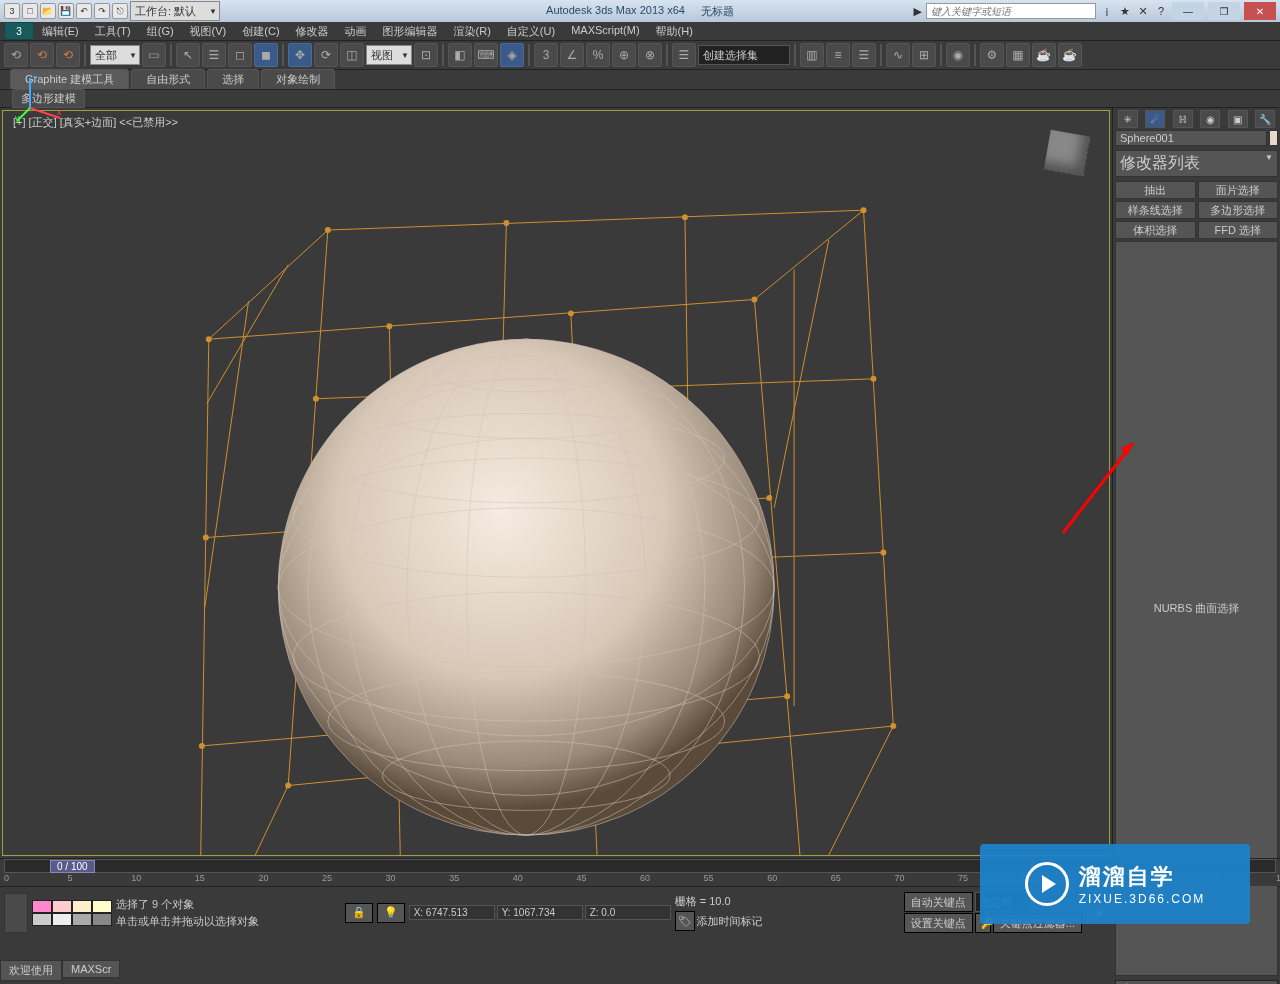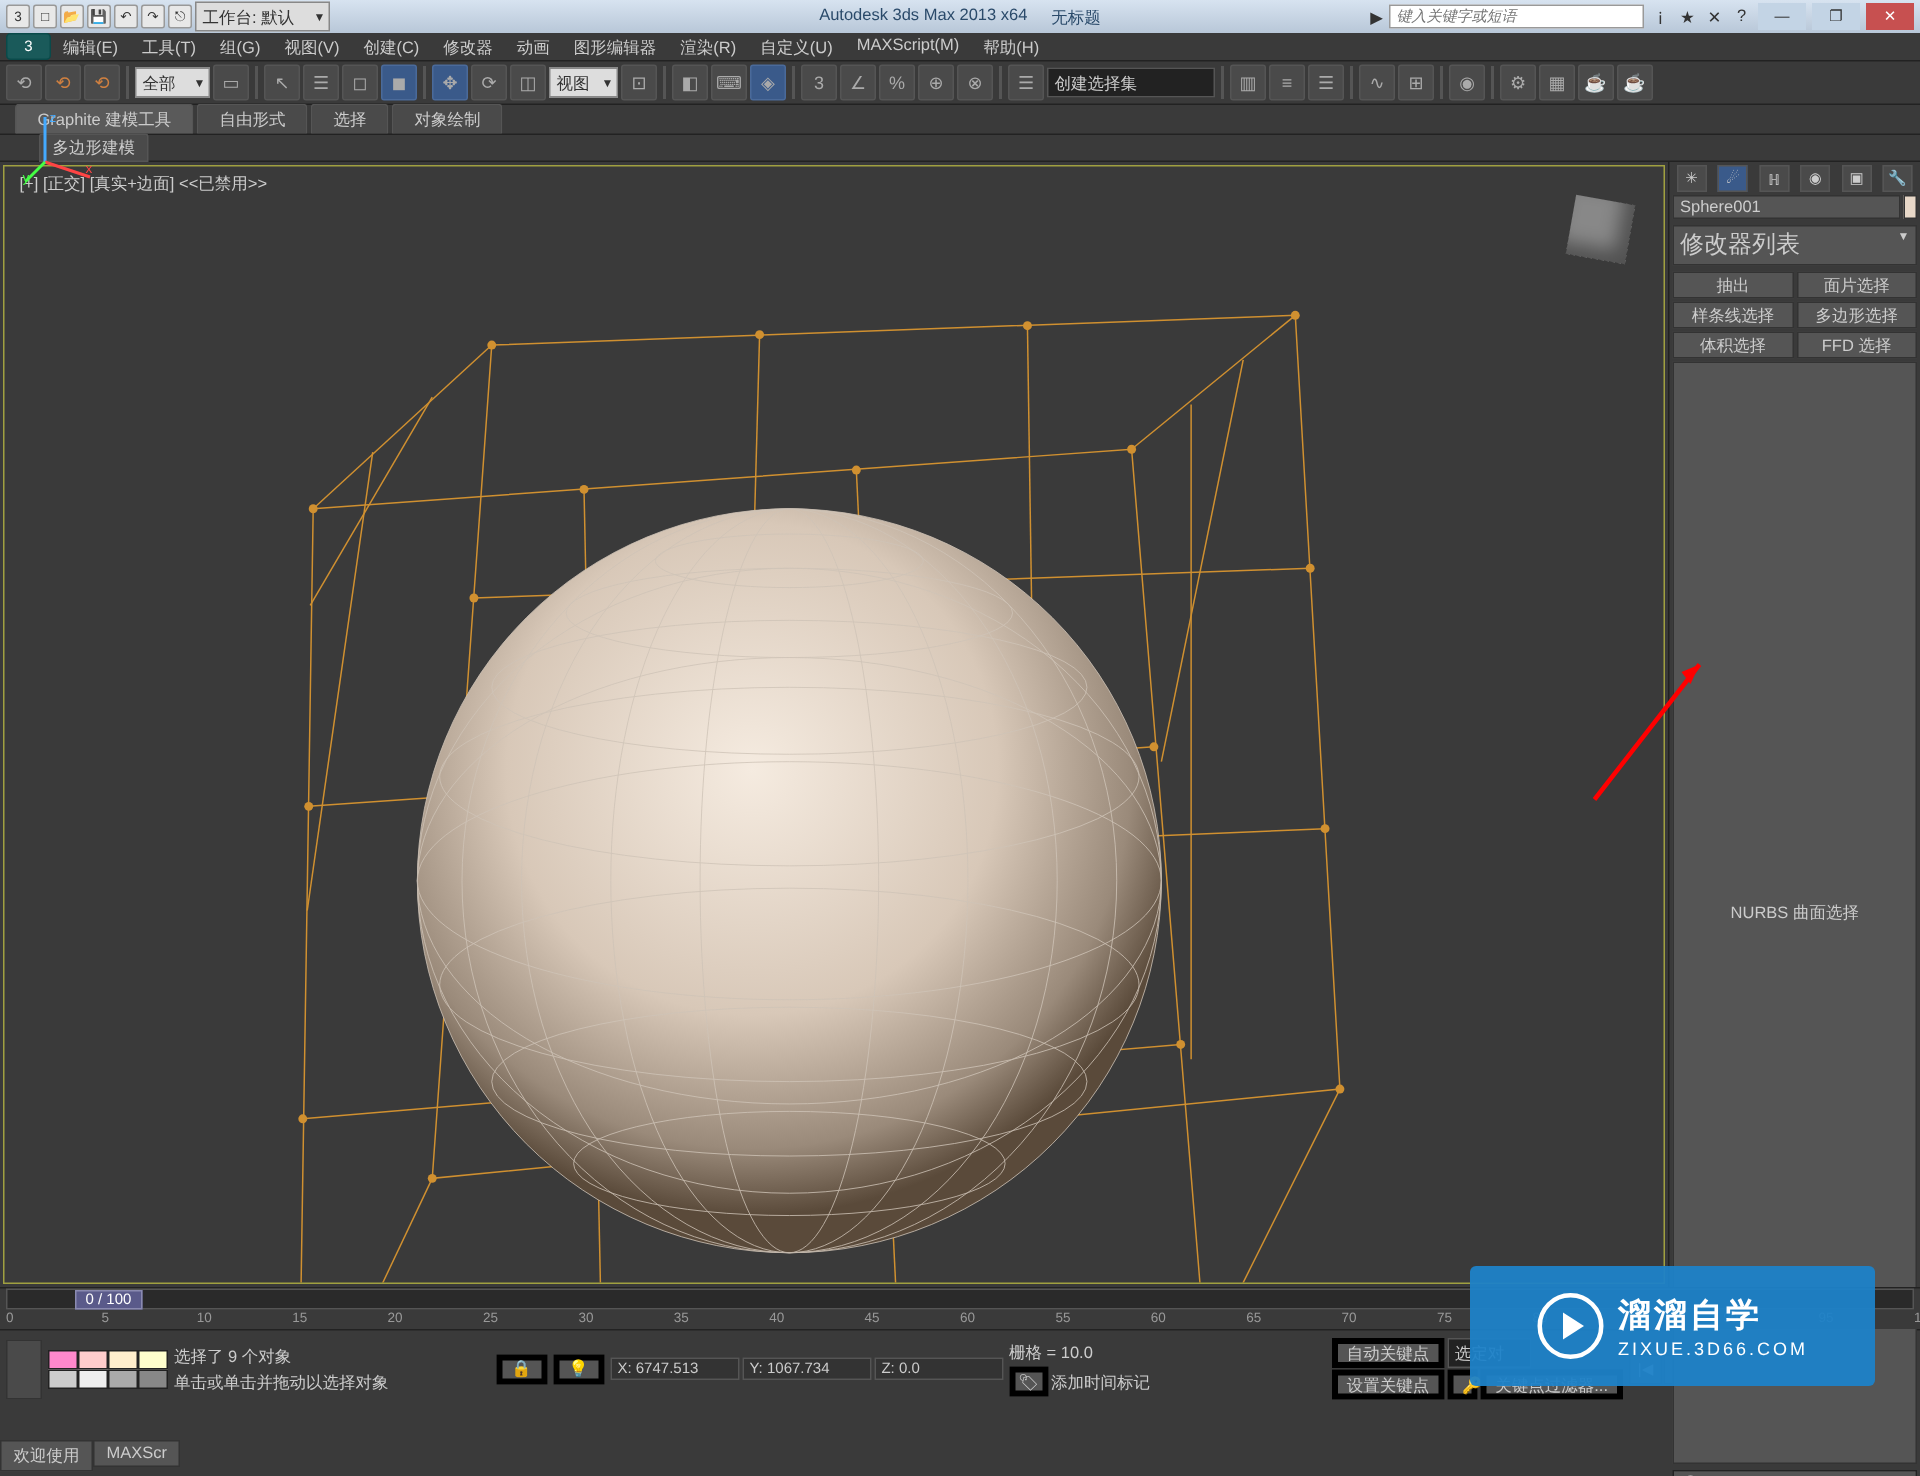--- a/index.html
+++ b/index.html
@@ -29,21 +29,21 @@
 .tb-icon.blue { background: #3a5a8a; border-color: #4a6a9a; }
 .tb-sep { width: 2px; height: 22px; background: #555; margin: 0 2px; }
 .tb-dropdown { height: 20px; background: #ddd; border: 1px solid #888; color: #333; padding: 0 16px 0 4px; position: relative; font-size: 11px; display: flex; align-items: center; }
 .tb-dropdown::after { content: "▼"; position: absolute; right: 2px; font-size: 8px; }
 .tb-input { height: 20px; background: #222; border: 1px solid #555; color: #ccc; padding: 0 4px; font-size: 11px; }
 
 
 .tabstrip { height: 20px; background: #3a3a3a; border-bottom: 1px solid #222; display: flex; align-items: flex-end; padding-left: 10px; }
 .tab { padding: 2px 14px; background: #4a4a4a; border: 1px solid #555; border-bottom: none; margin-right: 2px; border-radius: 3px 3px 0 0; }
 .tab.active { background: #5a5a5a; }
-.subtab { height: 18px; background: #3a3a3a; padding-left: 26px; display: flex; align-items: center; border-bottom: 1px solid #222; }
+.subtab { height: 18px; background: #3a3a3a; padding-left: 12px; display: flex; align-items: center; border-bottom: 1px solid #222; }
 .subtab span { padding: 1px 8px; background: #4a4a4a; border: 1px solid #555; border-radius: 2px 2px 0 0; }
 
 
 .main { display: flex; height: 750px; }
 .viewport { flex: 1; background: #3a3a3a; position: relative; border: 1px solid #a0a040; margin: 2px; }
 .viewport .label { position: absolute; top: 4px; left: 10px; color: #ccc; font-size: 11px; }
 .viewcube { position: absolute; top: 10px; right: 10px; width: 64px; height: 64px; }
 .viewcube-cube { width: 40px; height: 40px; margin: 12px auto; background: #888; transform: rotate(10deg); box-shadow: inset -8px -8px 12px rgba(0,0,0,0.4); }
 
 .viewport svg { width: 100%; height: 100%; }
@@ -70,21 +70,21 @@
 .timeline { height: 28px; background: #3a3a3a; border-top: 1px solid #222; position: relative; }
 .timeline .scrollbar { height: 14px; background: #2a2a2a; border: 1px solid #555; margin: 0 4px; position: relative; }
 .timeline .frame-ind { position: absolute; left: 45px; top: 0; background: #5a5a8a; border: 1px solid #8a8ab0; padding: 0 6px; font-size: 10px; color: #fff; }
 .timeline .ticks { height: 14px; position: relative; margin: 0 4px; }
 .timeline .tick { position: absolute; top: 0; font-size: 9px; color: #999; }
 
 .statusbar { height: 52px; background: #3a3a3a; border-top: 1px solid #222; display: flex; align-items: center; padding: 2px 4px; gap: 4px; font-size: 11px; }
 .statusbar .swatches { width: 80px; }
 .statusbar .swatch-row { display: flex; }
 .statusbar .sw { width: 20px; height: 13px; border: 1px solid #222; }
-.statusbar .sbtn { height: 20px; padding: 0 6px; background: #555; border: 4px solid #000000; display: flex; align-items: center; }
+.statusbar .sbtn { height: 20px; padding: 0 6px; background: #555; border: 1px solid #000000; display: flex; align-items: center; }
 .statusbar .coords { display: flex; gap: 2px; }
 .statusbar .coord { background: #333; border: 1px solid #555; padding: 1px 4px; width: 86px; font-size: 10px;}
 .statusbar .info-col { display: flex; flex-direction: column; gap: 2px; flex: 1; min-width: 140px; }
 .statusbar .playback { display: flex; gap: 1px; }
 .statusbar .pb { width: 22px; height: 20px; background: #4a4a4a; border: 1px solid #333; display: flex; align-items: center; justify-content: center; font-size: 10px; }
 
 .welcome { position: absolute; bottom: 0; left: 0; height: 24px; display: flex; align-items: flex-start; background: #3a3a3a; }
 .welcome .wtab { padding: 2px 8px; background: #555; border: 1px solid #333; font-size: 11px; }
 
 
@@ -169,21 +169,21 @@
   <div class="tb-icon">⌨</div>
   <div class="tb-icon blue">◈</div>
   <div class="tb-sep"></div>
   <div class="tb-icon">3</div>
   <div class="tb-icon">∠</div>
   <div class="tb-icon">%</div>
   <div class="tb-icon">⊕</div>
   <div class="tb-icon">⊗</div>
   <div class="tb-sep"></div>
   <div class="tb-icon">☰</div>
-  <input class="tb-input" style="width: 112px;" value="创建选择集">
+  <input class="tb-input" style="width: 92px;" value="创建选择集">
   <div class="tb-sep"></div>
   <div class="tb-icon">▥</div>
   <div class="tb-icon">≡</div>
   <div class="tb-icon">☰</div>
   <div class="tb-sep"></div>
   <div class="tb-icon">∿</div>
   <div class="tb-icon">⊞</div>
   <div class="tb-sep"></div>
   <div class="tb-icon">◉</div>
   <div class="tb-sep"></div>

